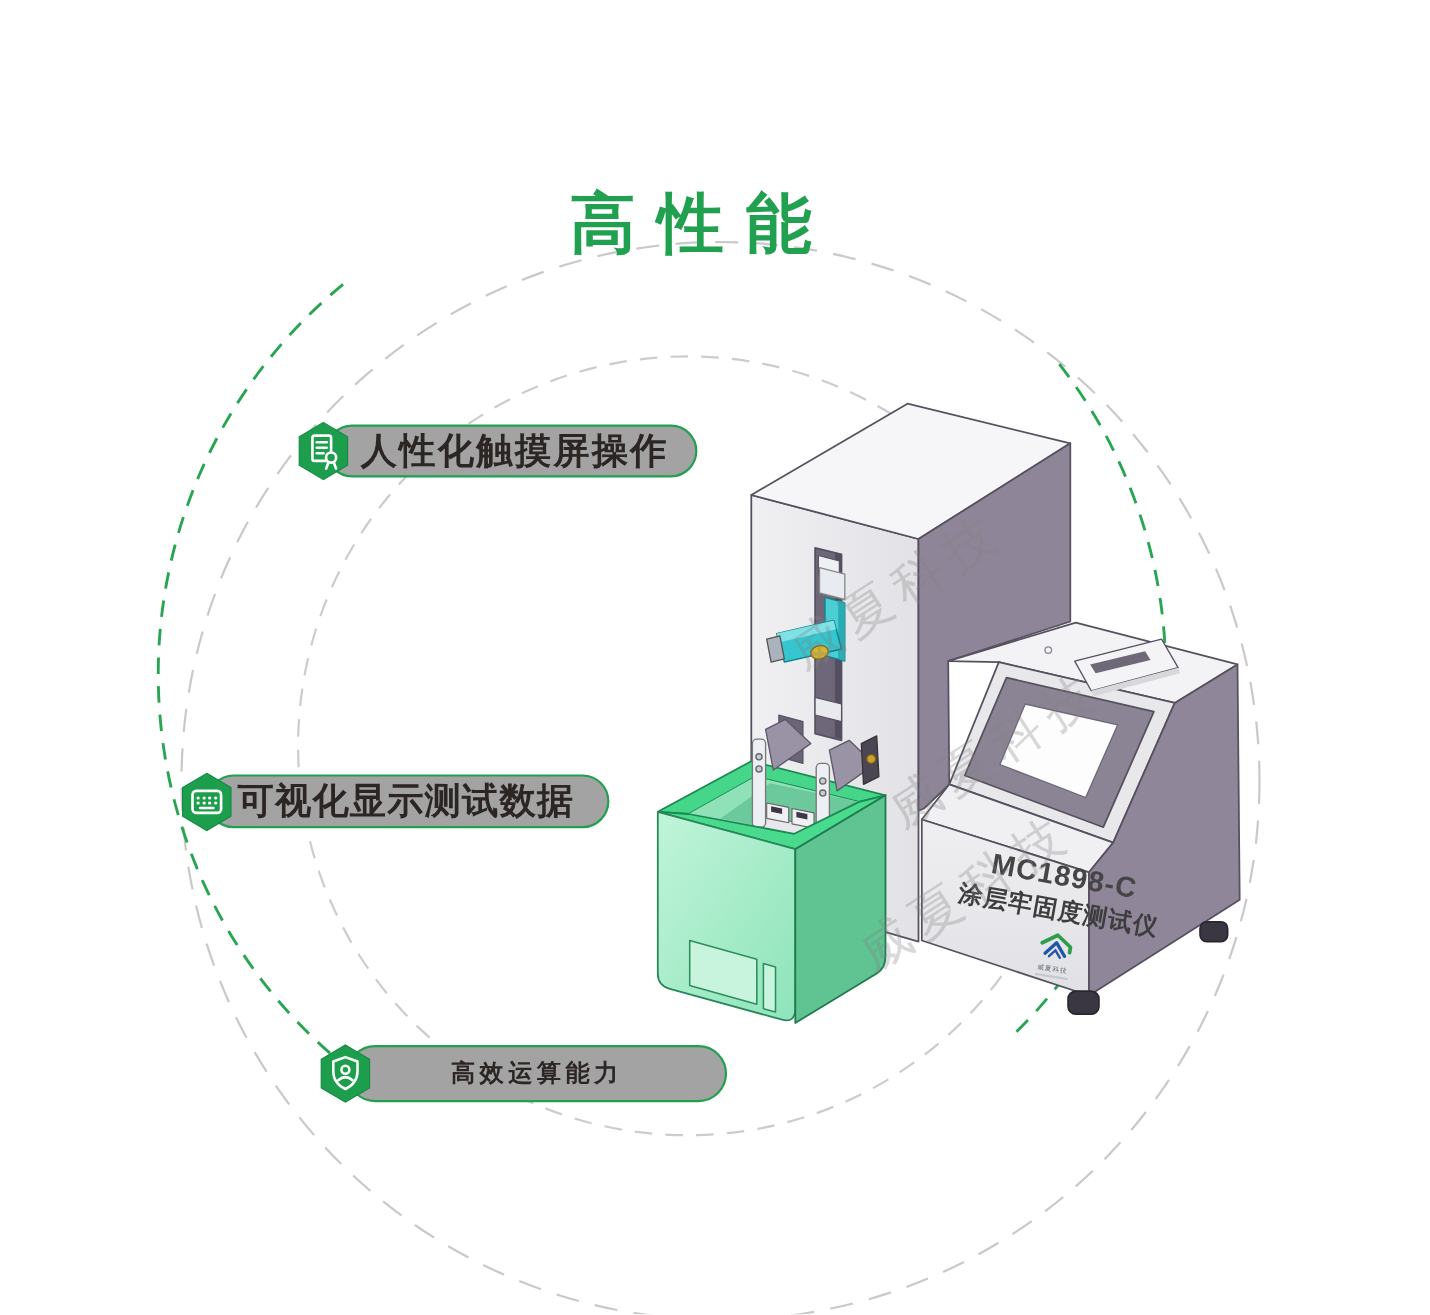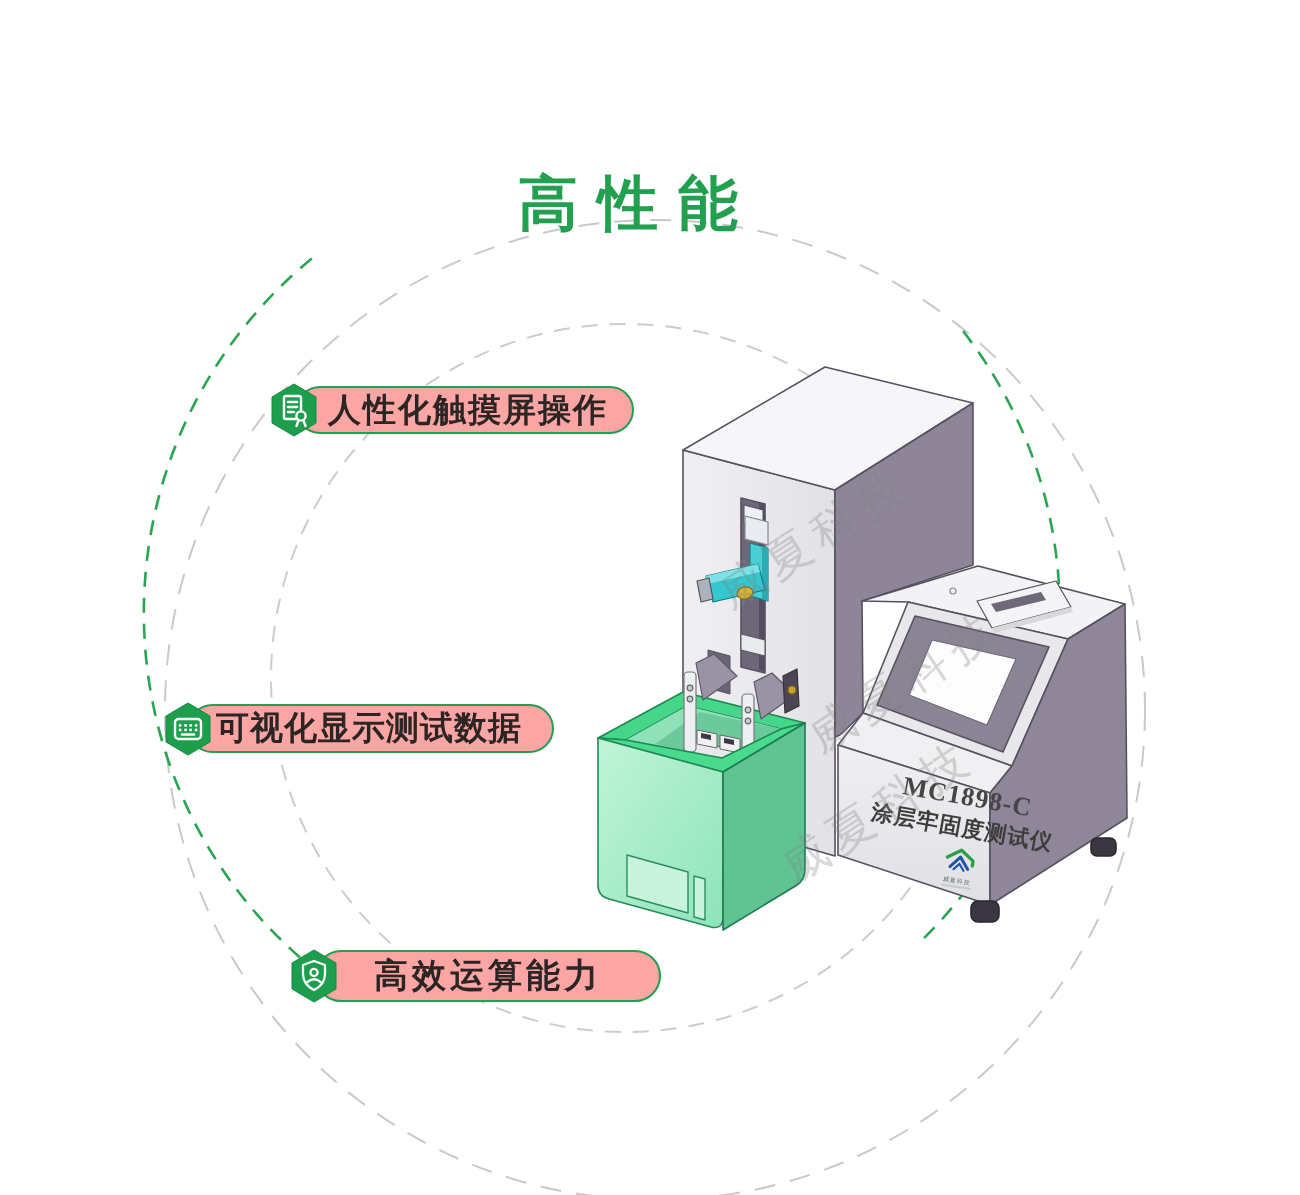--- a/index.html
+++ b/index.html
@@ -1,35 +1,35 @@
 <!DOCTYPE html>
 <html><head>
 <meta charset="utf-8">
 <style>
   :root{ --accent:#21a04f; --ink:#2b2523; }
   html,body{margin:0;padding:0;background:#fff;}
   body{font-family:"Liberation Sans", sans-serif;}
-  #stage{position:relative;width:1168px;height:1195px;background:#fff;overflow:hidden;font-family:Liberation Serif, serif;}
+  #stage{position:relative;width:1168px;height:1195px;background:#fff;overflow:hidden;}
   #scene{position:absolute;left:0;top:0;z-index:1;}
 
   .page-title{
     position:absolute;left:518px;top:164px;z-index:6;
     font-size:60px;font-weight:bold;color:var(--accent);
     letter-spacing:20px;white-space:nowrap;
   }
   .pill{
     position:absolute;z-index:6;display:flex;align-items:center;
-    background:#fca5a5;border:2.5px solid var(--accent);border-radius:30px;
+    background:#a3a3a3;border:2.5px solid var(--accent);border-radius:30px;
     color:var(--ink);font-weight:bold;white-space:nowrap;
     box-sizing:border-box;
   }
   .pill .label{display:block;}
   .pill-1{left:296px;top:386px;width:338px;height:48px;font-size:33px;padding-left:30px;letter-spacing:2px;}
   .pill-2{left:188px;top:668px;width:366px;height:49px;font-size:33px;padding-left:26px;letter-spacing:1px;margin-top:36px;}
-  .pill-3{left:315px;top:950px;width:346px;height:52px;font-size:34px;justify-content:center;letter-spacing:4px;}
+  .pill-3{left:315px;top:950px;width:346px;height:52px;font-size:22px;justify-content:center;letter-spacing:4px;}
   .hex{position:absolute;width:52px;height:54px;top:50%;transform:translateY(-50%);}
   .pill-1 .hex{left:-30px;} .pill-2 .hex{left:-28px;} .pill-3 .hex{left:-29px;}
 
   .watermark{
     position:absolute;z-index:5;color:rgba(130,130,130,0.30);
     font-size:46px;letter-spacing:9px;white-space:nowrap;
     transform:translate(-50%,-50%) rotate(-33deg);font-weight:400;
   }
   .wm-1{left:815px;top:538px;} .wm-2{left:905px;top:682px;} .wm-3{left:878px;top:812px;}
 

